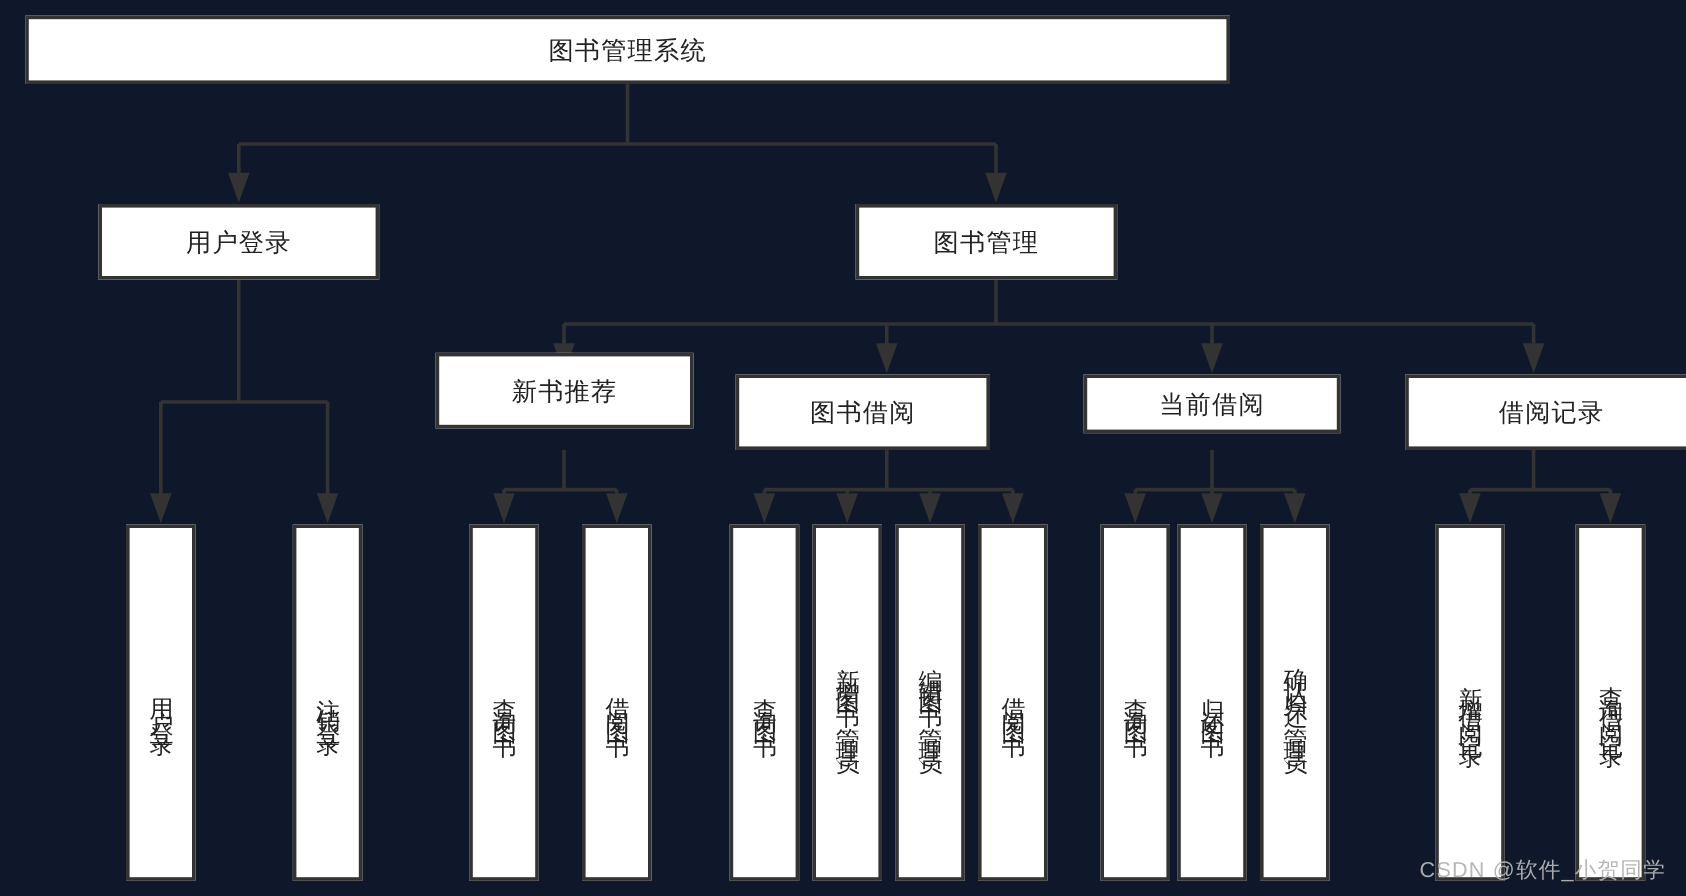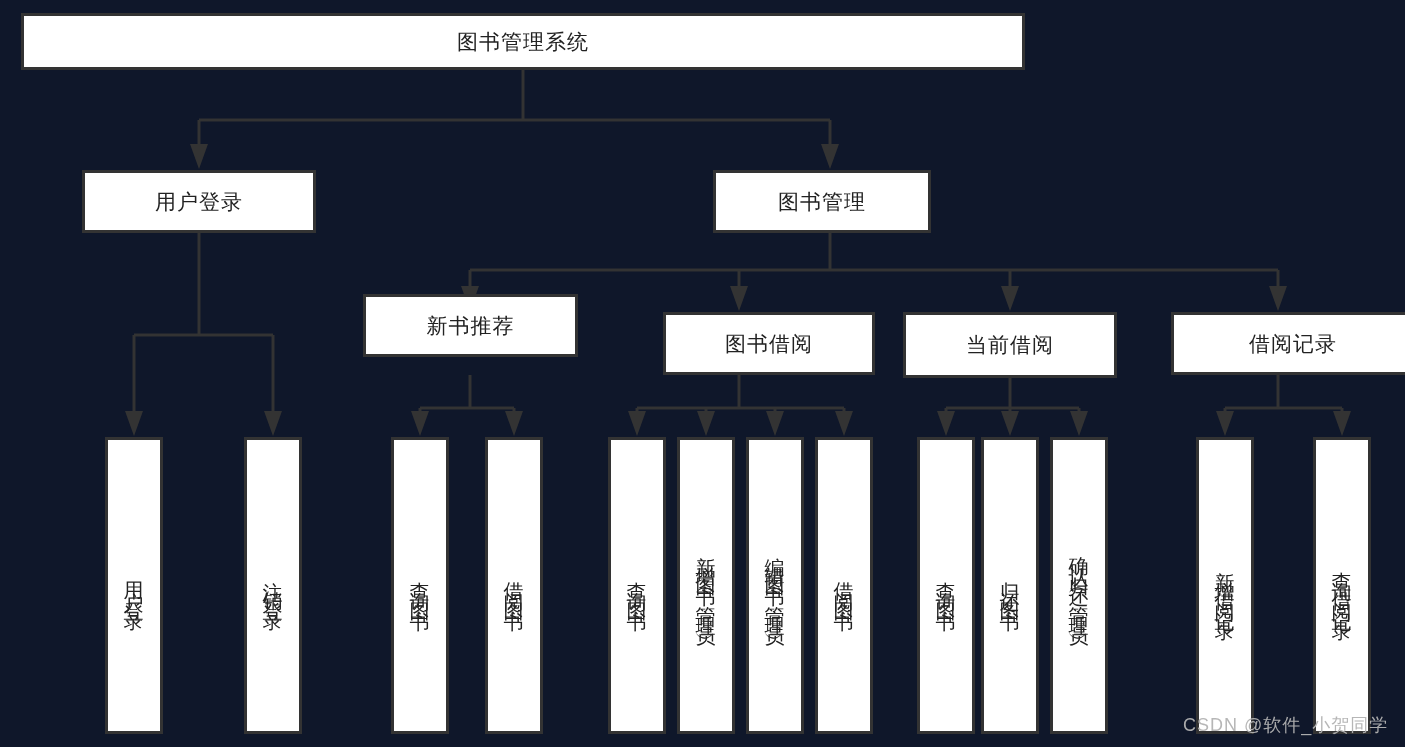--- a/index.html
+++ b/index.html
@@ -102,24 +102,24 @@
   <div class="box" style="left:82px; top:170px; width:234px; height:63px;">
     <span class="lbl">用户登录</span>
   </div>
   <div class="box" style="left:713px; top:170px; width:218px; height:63px;">
     <span class="lbl">图书管理</span>
   </div>
 
   <div class="box" style="left:363px; top:294px; width:215px; height:63px;">
     <span class="lbl">新书推荐</span>
   </div>
-  <div class="box" style="left:663px; top:312px; width:212px; height:63px;font-family:Liberation Serif, serif;">
+  <div class="box" style="left:613px; top:312px; width:212px; height:63px;font-family:Liberation Serif, serif;">
     <span class="lbl">图书借阅</span>
   </div>
-  <div class="box" style="left:903px; top:312px; width:214px; height:66px;">
+  <div class="box" style="left:903px; top:312px; width:214px; height:49px;">
     <span class="lbl">当前借阅</span>
   </div>
   <div class="box" style="left:1171px; top:312px; width:244px; height:63px;">
     <span class="lbl">借阅记录</span>
   </div>
 
   <div class="box vbox" style="left:105px; top:437px; width:58px; height:297px;">
     <span class="lbl">用户登录</span>
   </div>
   <div class="box vbox" style="left:244px; top:437px; width:58px; height:297px;">

